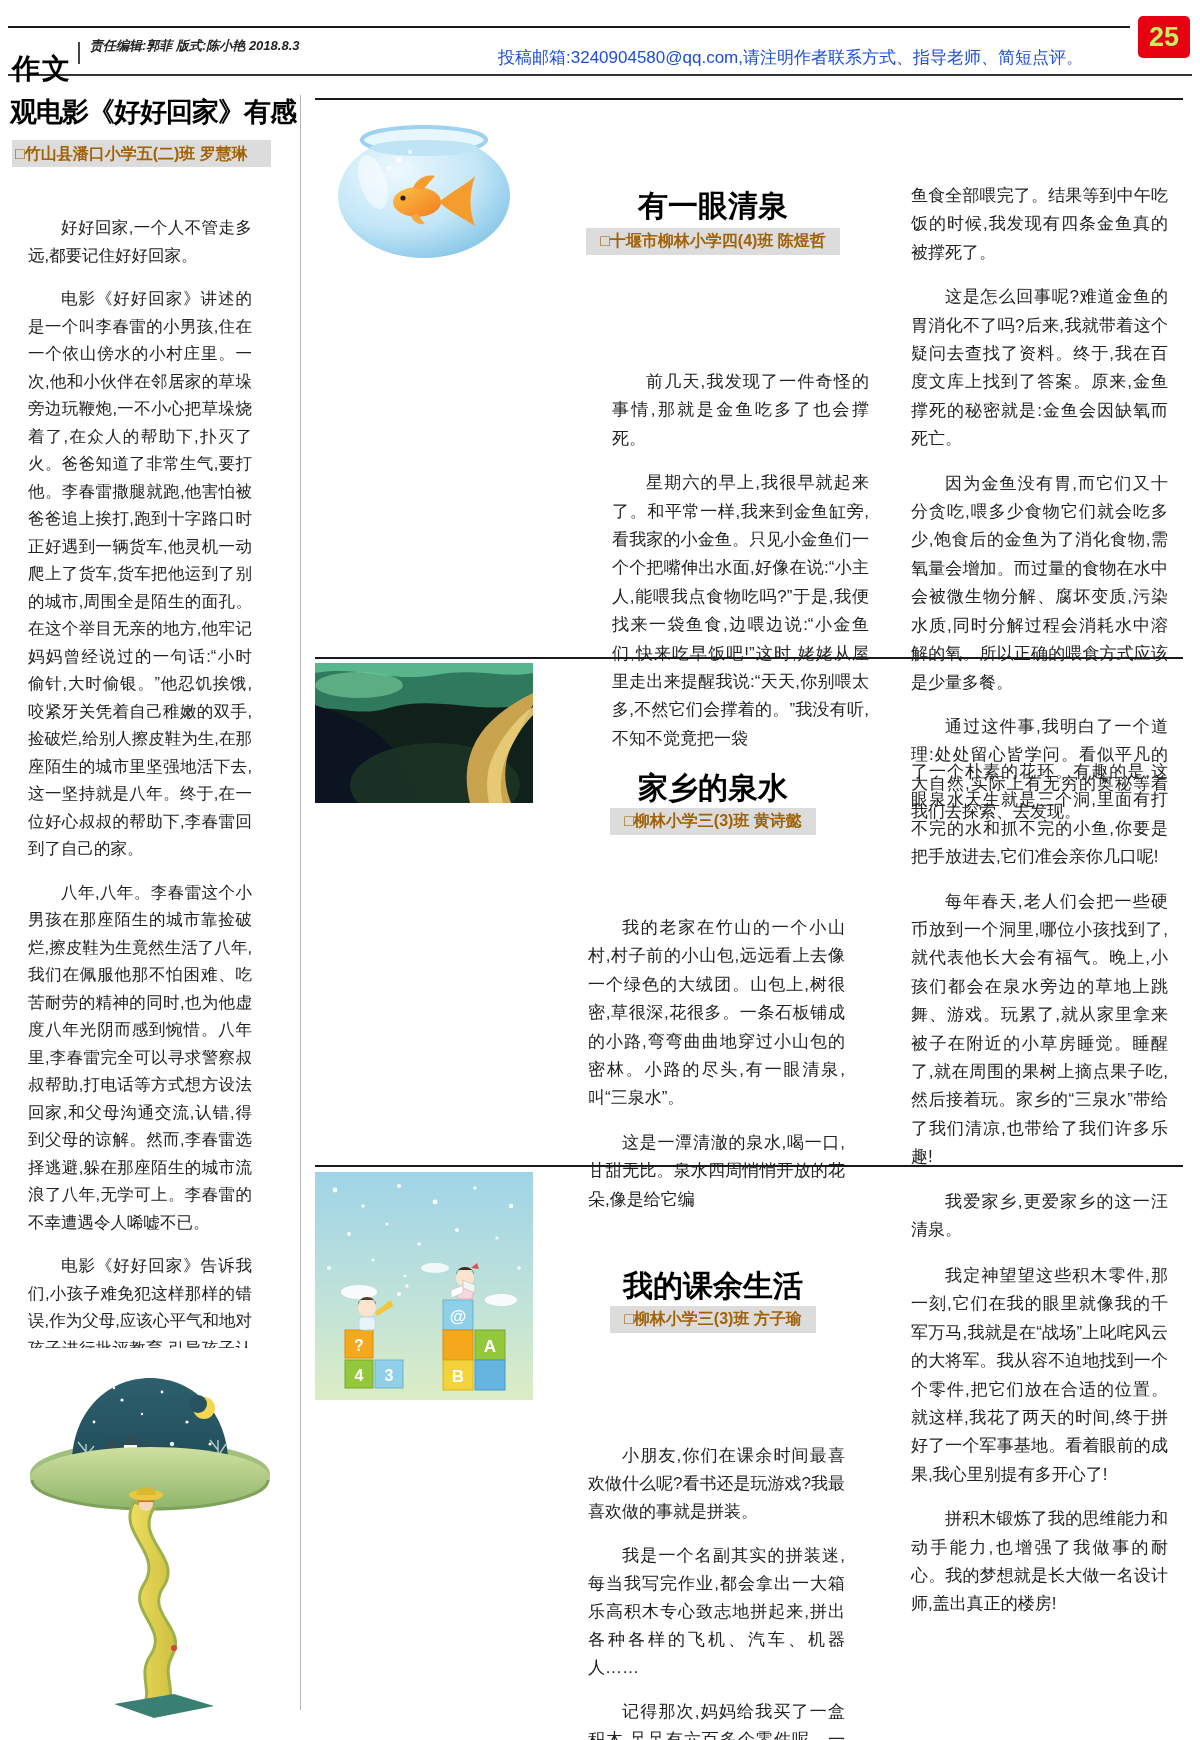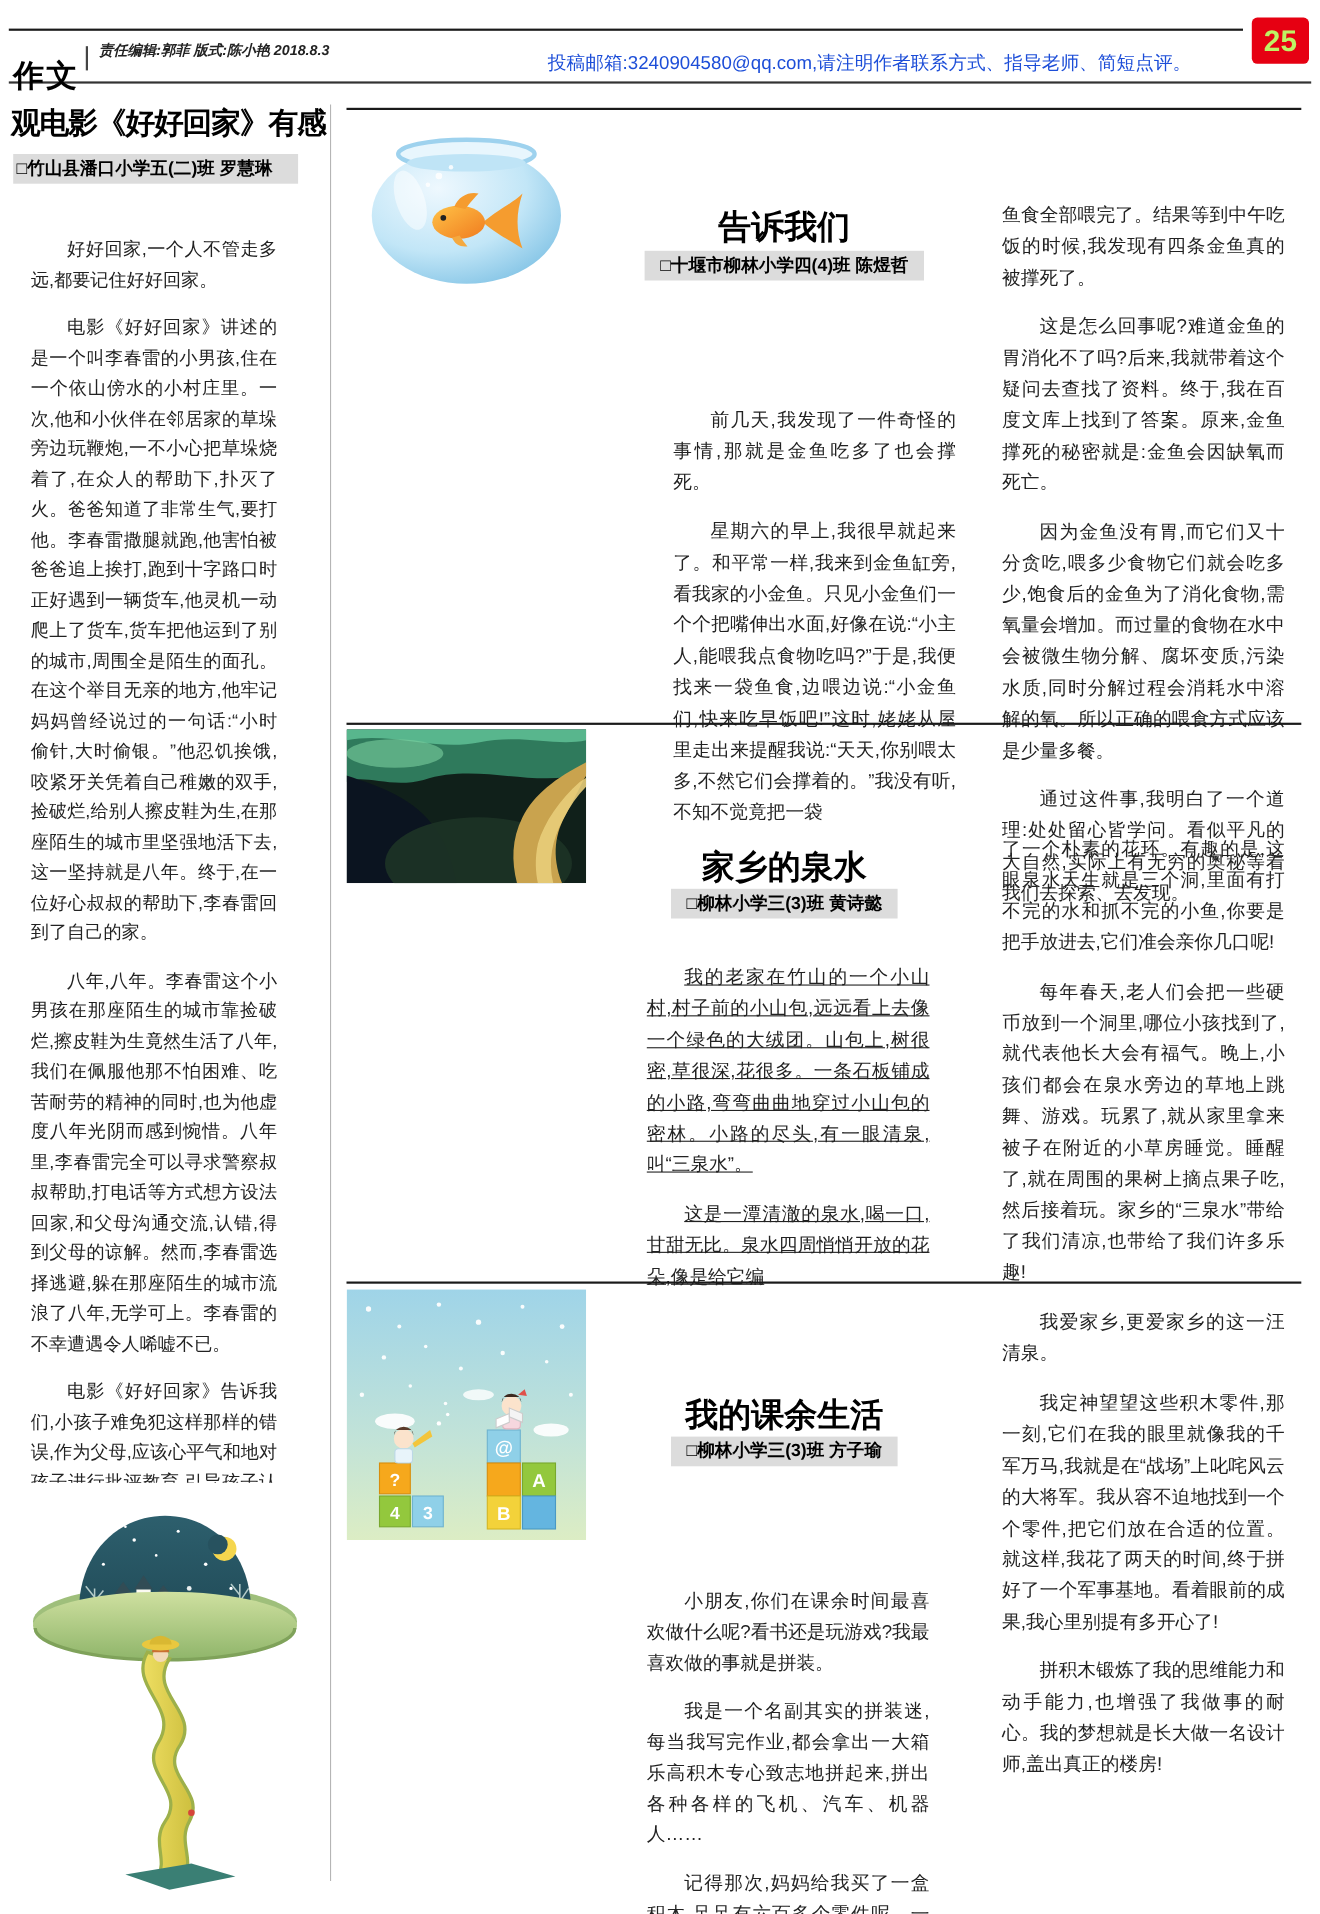--- a/index.html
+++ b/index.html
@@ -15,21 +15,21 @@
   .masthead-sep{position:absolute;left:78px;top:42px;width:2px;height:22px;background:#444;}
   .masthead-credits{position:absolute;left:90px;top:37px;font-size:13px;font-weight:bold;font-style:italic;color:#222;}
   .masthead-mail{position:absolute;left:498px;top:46px;font-size:17px;color:#1d4ed8;}
   .page-badge{
     position:absolute;left:1138px;top:16px;width:52px;height:42px;border-radius:5px;
     color:#bef264;font-size:27px;font-weight:bold;text-align:center;line-height:42px;
   }
   
   .la-title{position:absolute;left:10px;top:94px;width:260px;font-family:"Liberation Serif","DejaVu Serif",serif;
     font-size:27px;font-weight:bold;color:#000;letter-spacing:-1px;white-space:nowrap;}
-  .author-bar{background:#dcdcdc;font-weight:bold;font-size:16px;color:#000000;}
+  .author-bar{background:#dcdcdc;font-weight:bold;font-size:16px;color:#a16207;}
   .la-author{position:absolute;left:12px;top:140px;width:256px;height:27px;line-height:27px;padding-left:3px;}
   .textcol{position:absolute;text-align:justify;font-size:17px;line-height:28.4px;color:#222;}
   .textcol p{margin:16px;text-indent:2em;}
   .textcol p.cont{text-indent:0;}
   .la-body{left:12px;top:198px;width:256px;height:1150px;overflow:hidden;font-size:16.5px;line-height:27.5px;}
   
   .sec-title{position:absolute;font-family:"Liberation Serif","DejaVu Serif",serif;font-size:30px;font-weight:bold;color:#000;
     left:533px;width:360px;text-align:center;white-space:nowrap;}
   .sec-author{position:absolute;left:533px;width:360px;text-align:center;}
   .sec-author span{display:inline-block;padding:3px 14px;}
@@ -148,21 +148,21 @@
       <circle cx="88" cy="94" r="2.6" fill="#222"></circle>
     </g>
     <g fill="#ffffff" opacity="0.85">
       <circle cx="84" cy="56" r="3"></circle>
         <circle cx="95" cy="48" r="2"></circle>
         <circle cx="74" cy="64" r="2"></circle>
     </g>
   </svg>
 </div>
 
-<div class="sec-title" style="top:186px;">告诉我们</div>
+<div class="sec-title" style="top:186px;">有一眼清泉</div>
 <div class="sec-author" style="top:228px;">
   <span class="author-bar">□十堰市柳林小学四(4)班 陈煜哲</span>
 </div>
 
 <div class="textcol" style="left:596px;top:352px;width:289px;">
   <p>前几天,我发现了一件奇怪的事情,那就是金鱼吃多了也会撑死。</p>
   <p>星期六的早上,我很早就起来了。和平常一样,我来到金鱼缸旁,看我家的小金鱼。只见小金鱼们一个个把嘴伸出水面,好像在说:“小主人,能喂我点食物吃吗?”于是,我便找来一袋鱼食,边喂边说:“小金鱼们,快来吃早饭吧!”这时,姥姥从屋里走出来提醒我说:“天天,你别喂太多,不然它们会撑着的。”我没有听,不知不觉竟把一袋</p>
 </div>
 <div class="textcol" style="left:895px;top:166px;width:289px;">
   <p class="cont">鱼食全部喂完了。结果等到中午吃饭的时候,我发现有四条金鱼真的被撑死了。</p>
@@ -184,21 +184,21 @@
     <path d="M218,30 C190,44 170,60 160,80 C150,100 150,120 155,140 H196 C186,114 190,94 200,76 C208,62 214,48 218,42 Z" fill="#c9a34e"></path>
     <path d="M212,48 C194,64 180,84 174,104 C171,118 172,130 174,140 H188 C183,120 187,100 197,82 C203,70 210,60 218,52 V44 Z" fill="#e8cd7a" opacity="0.9"></path>
   </svg>
 </div>
 
 <div class="sec-title" style="top:768px;">家乡的泉水</div>
 <div class="sec-author" style="top:808px;">
   <span class="author-bar">□柳林小学三(3)班 黄诗懿</span>
 </div>
 
-<div class="textcol" style="left:572px;top:859px;width:289px;text-decoration:underline;">
+<div class="textcol" style="left:572px;top:898px;width:289px;">
   <p>我的老家在竹山的一个小山村,村子前的小山包,远远看上去像一个绿色的大绒团。山包上,树很密,草很深,花很多。一条石板铺成的小路,弯弯曲曲地穿过小山包的密林。小路的尽头,有一眼清泉,叫“三泉水”。</p>
   <p>这是一潭清澈的泉水,喝一口,甘甜无比。泉水四周悄悄开放的花朵,像是给它编</p>
 </div>
 <div class="textcol" style="left:895px;top:742px;width:289px;">
   <p class="cont">了一个朴素的花环。有趣的是,这眼泉水天生就是三个洞,里面有打不完的水和抓不完的小鱼,你要是把手放进去,它们准会亲你几口呢!</p>
   <p>每年春天,老人们会把一些硬币放到一个洞里,哪位小孩找到了,就代表他长大会有福气。晚上,小孩们都会在泉水旁边的草地上跳舞、游戏。玩累了,就从家里拿来被子在附近的小草房睡觉。睡醒了,就在周围的果树上摘点果子吃,然后接着玩。家乡的“三泉水”带给了我们清凉,也带给了我们许多乐趣!</p>
   <p>我爱家乡,更爱家乡的这一汪清泉。</p>
 </div>
 
 <div class="hrule" style="left:315px;top:1165px;width:868px;"></div>

